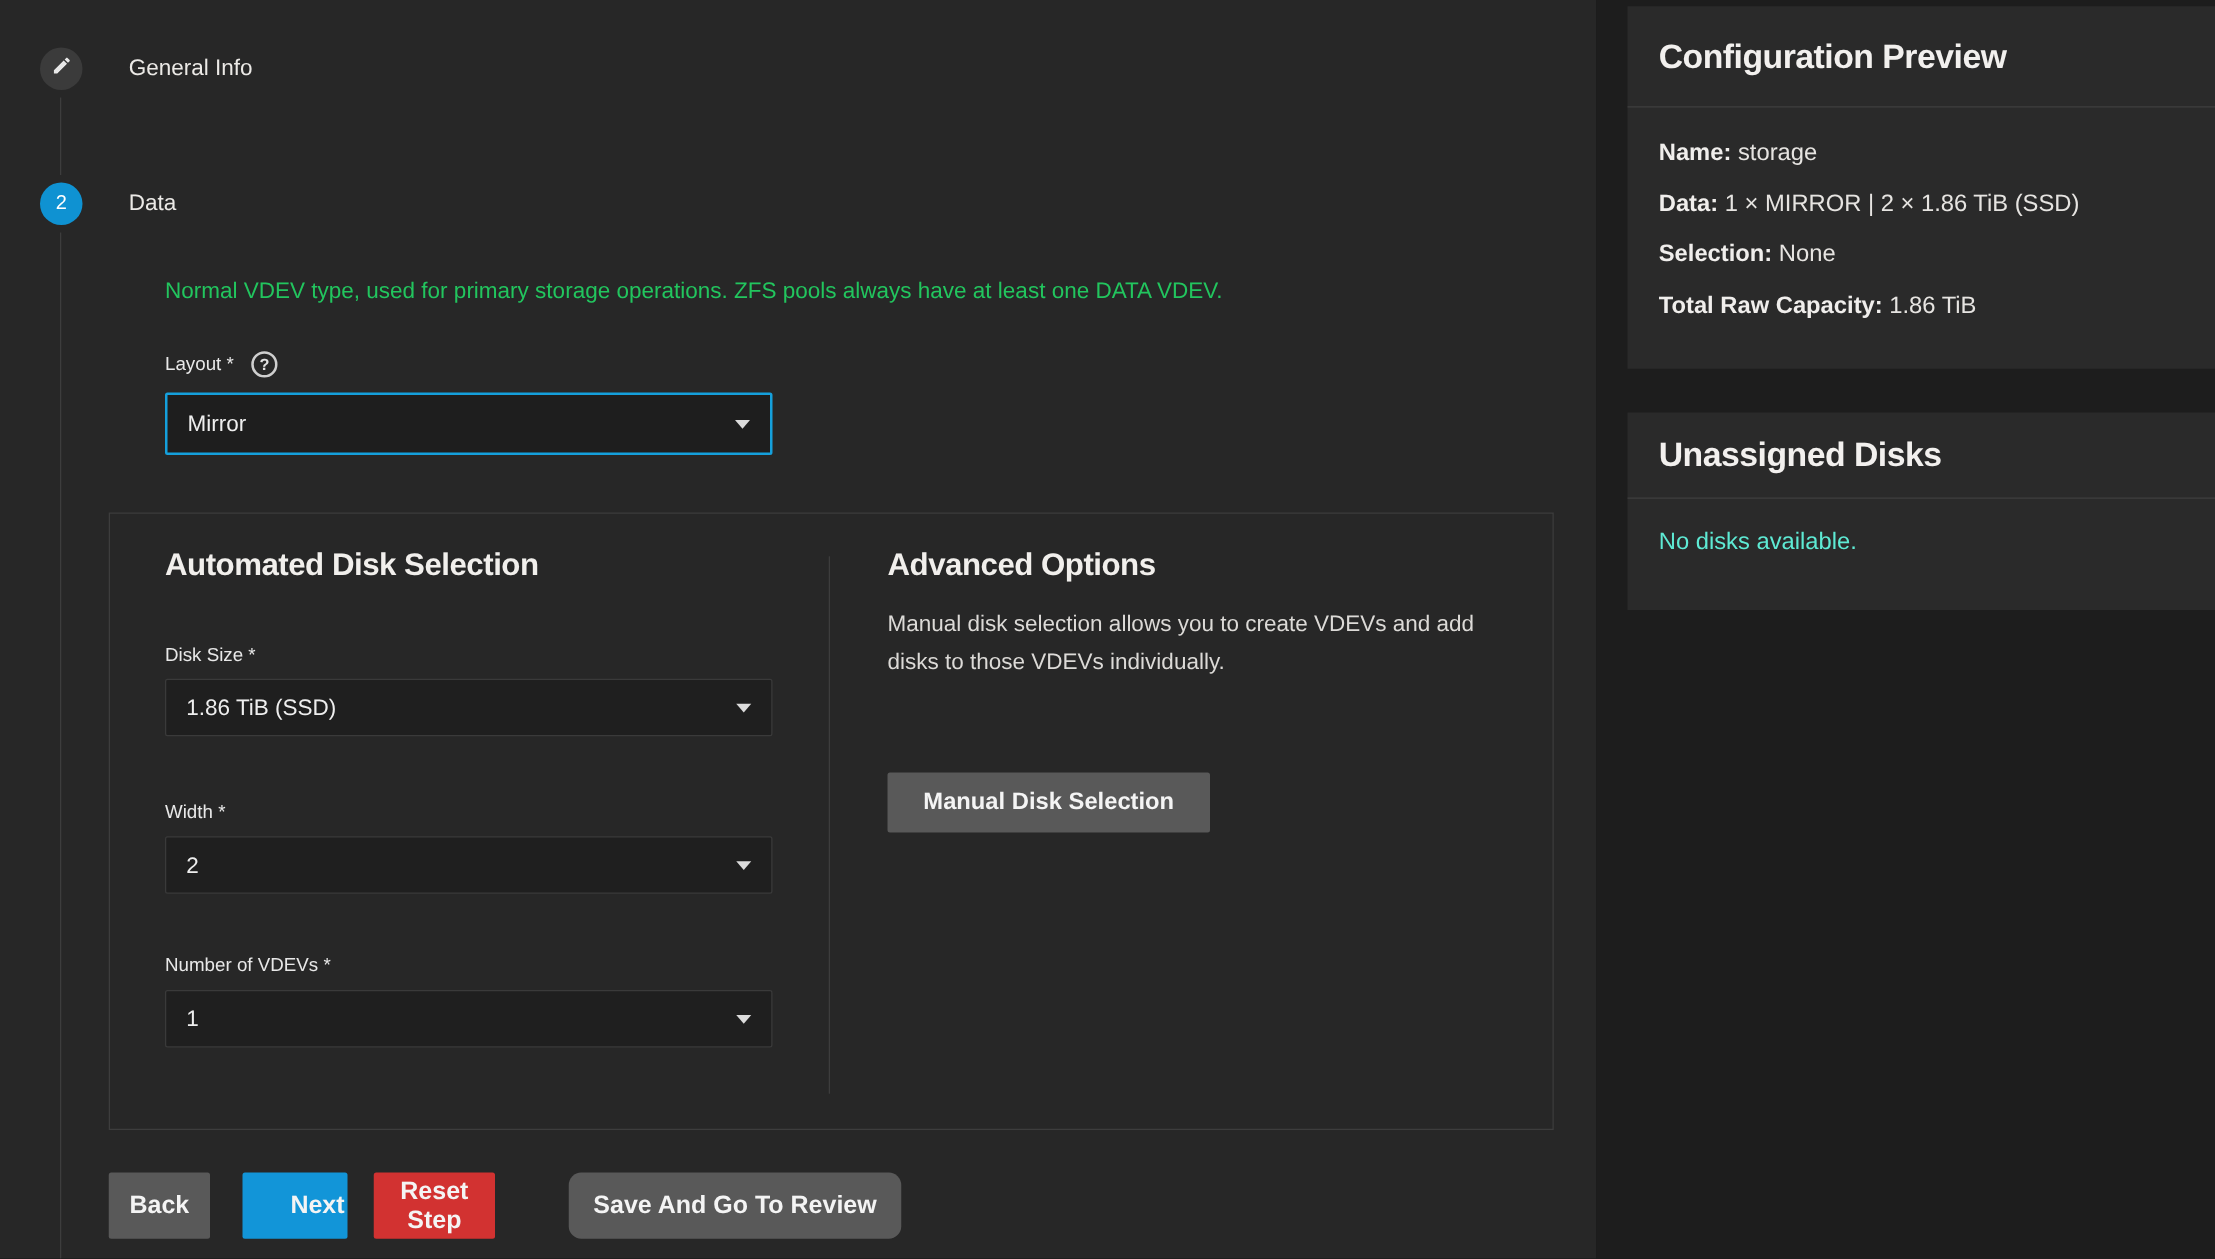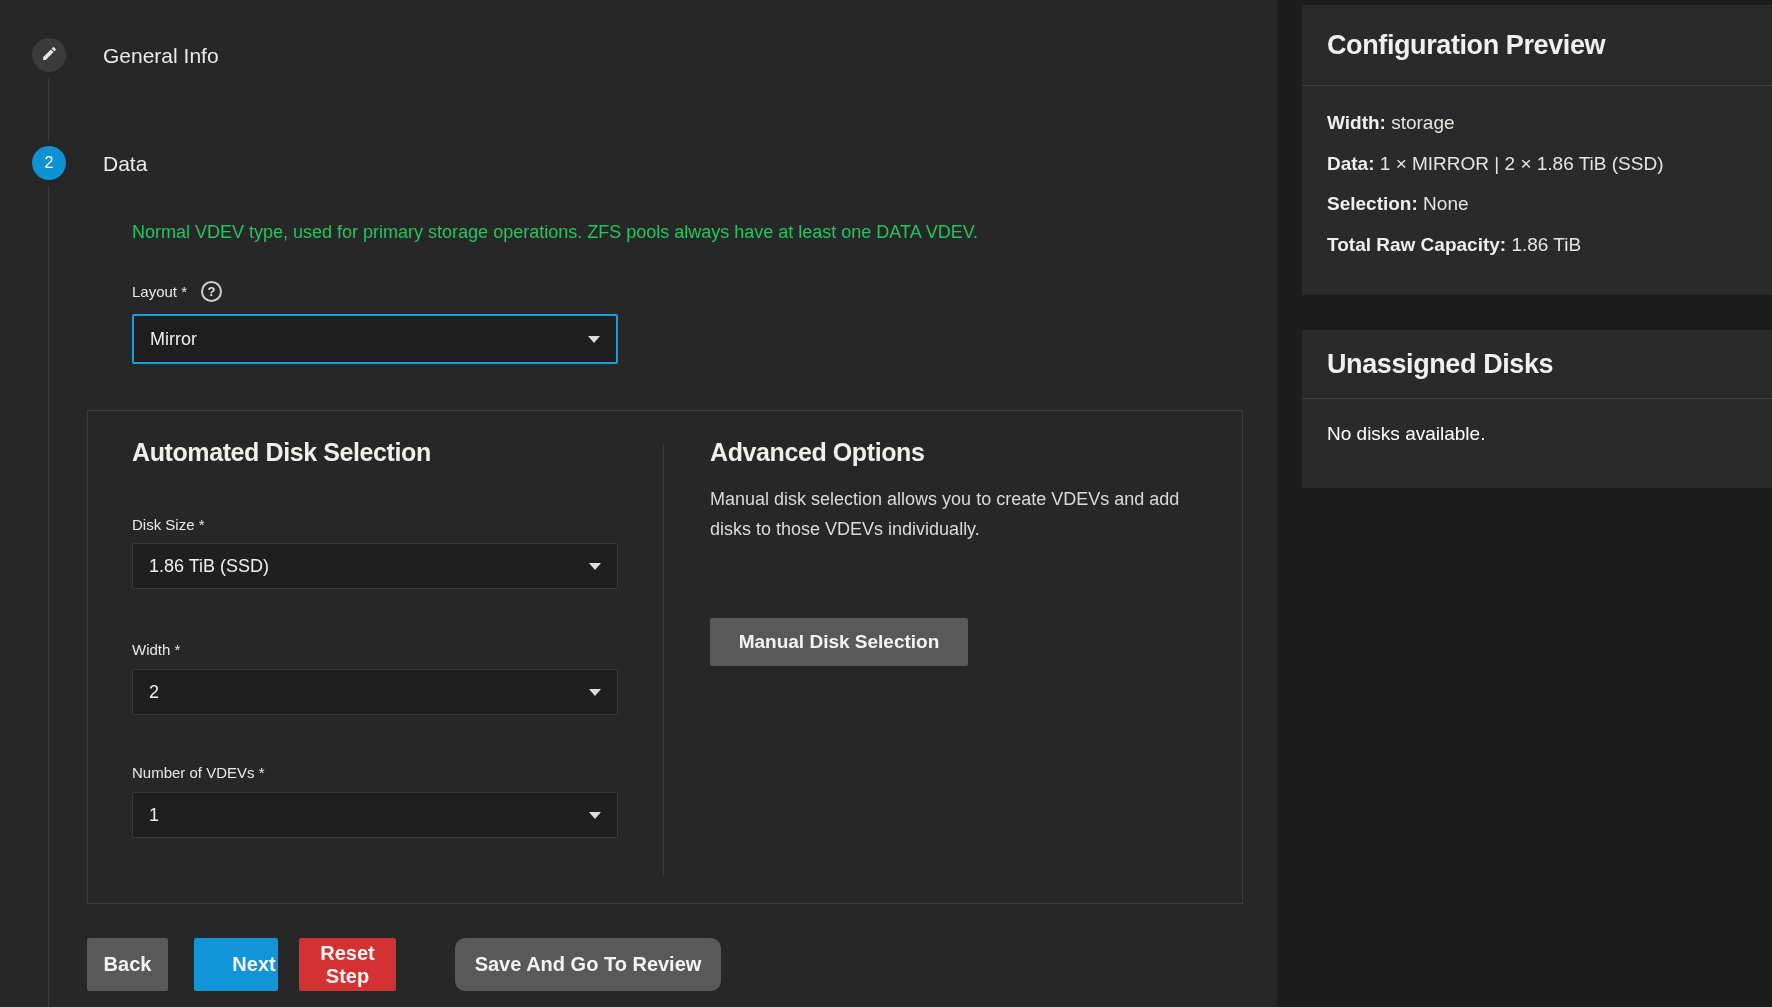--- a/index.html
+++ b/index.html
@@ -16,21 +16,21 @@
     background:#272727;
   }
   .step-circle {
     position:absolute; width:34px; height:34px; border-radius:50%;
     display:flex; align-items:center; justify-content:center;
     cursor:pointer;
   }
   .step-circle.done { left:32px; top:38px; background:#3b3b3b; }
   .step-circle.active { left:32px; top:146px; background:#0f92d2; font-size:16px; color:#fff; }
   .step-label {
-    position:absolute; left:103px; font-size:21px; color:#ebe9e6; cursor:pointer;
+    position:absolute; left:103px; font-size:18px; color:#ebe9e6; cursor:pointer;
   }
   .step-label.s1 { top:44px; }
   .step-label.s2 { top:152px; }
   .connector { position:absolute; left:48px; width:1px; background:#3d3d3d; }
   .connector.c1 { top:78px; height:62px; }
   .connector.c2 { top:186px; height:821px; }
 
   .step-desc {
     position:absolute; left:132px; top:222px; width:1000px;
     font-size:18px; color:#22c55e;
@@ -105,21 +105,21 @@
   .card-title {
     font-size:27px; font-weight:bold; letter-spacing:-0.4px; color:#f2f0ee;
     padding:0 16px 0 25px; display:flex; align-items:center;
     border-bottom:1px solid #3f3f3f;
   }
   .card.preview .card-title { height:81px; }
   .card.unassigned .card-title { height:69px; }
   .card-body { padding:17px 25px 0 25px; font-size:19px; color:#e6e4e1; }
   .kv-row { line-height:40.5px; white-space:nowrap; }
   .kv-row b { color:#f0eeec; }
-  .empty-text { padding-top:24px; font-size:19px; color:#ffffff; }
+  .empty-text { padding-top:24px; font-size:19px; color:#5eead4; }
   .pencil-svg { width:17px; height:17px; fill:#e8e8e8; }
 </style>
 </head>
 <body>
 
 <div class="screen">
 
   <div class="main">
 
     <div class="step-circle done">
@@ -181,21 +181,21 @@
     <button class="btn btn-next">Next</button>
     <button class="btn btn-reset">Reset Step</button>
     <button class="btn btn-save">Save And Go To Review</button>
   </div>
 
   <div class="side">
 
     <section class="card preview">
       <div class="card-title">Configuration Preview</div>
       <div class="card-body">
-        <div class="kv-row"><b>Width:</b><span> storage</span></div>
+        <div class="kv-row"><b>Name:</b><span> storage</span></div>
         <div class="kv-row"><b>Data:</b><span> 1 × MIRROR | 2 × 1.86 TiB (SSD)</span></div>
         <div class="kv-row"><b>Selection:</b><span> None</span></div>
         <div class="kv-row"><b>Total Raw Capacity:</b><span> 1.86 TiB</span></div>
       </div>
     </section>
 
     <section class="card unassigned">
       <div class="card-title">Unassigned Disks</div>
       <div class="empty-text card-body">No disks available.</div>
     </section>

